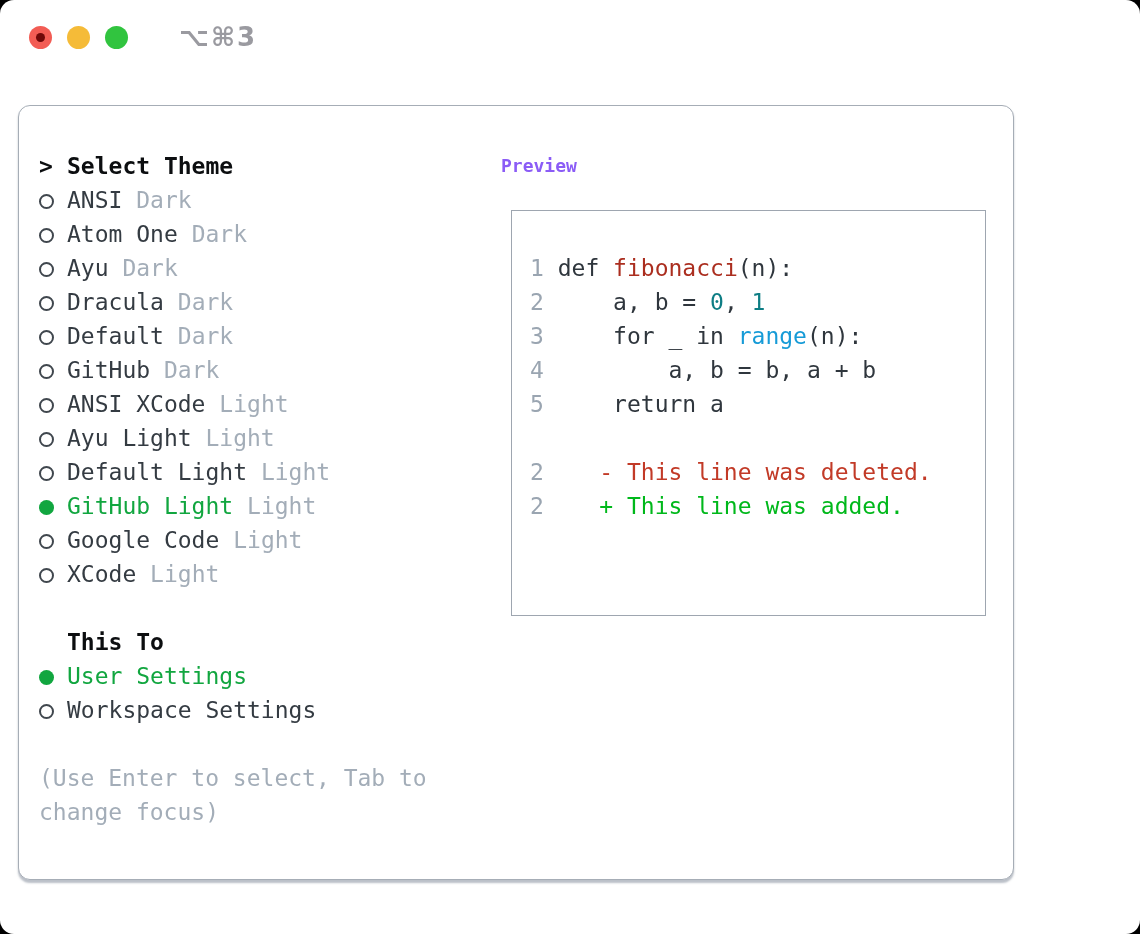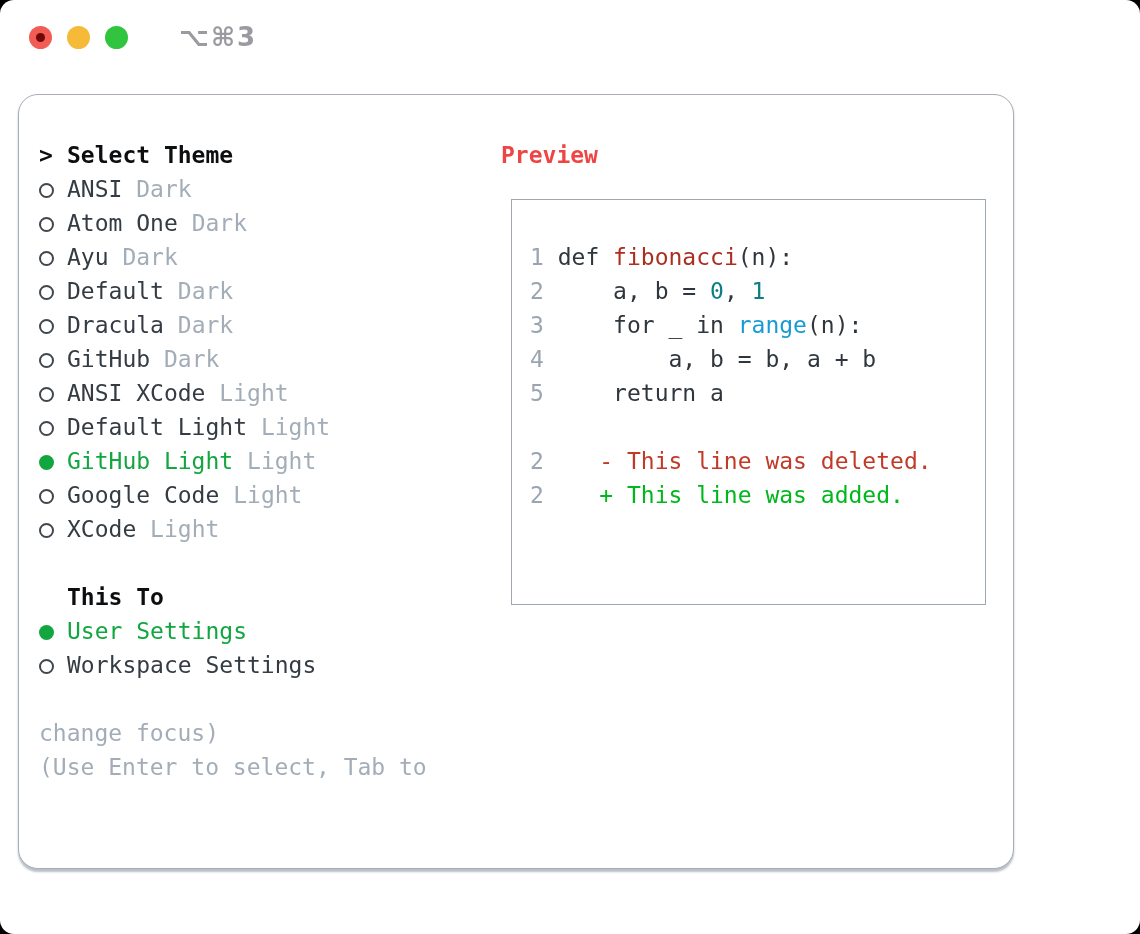--- a/index.html
+++ b/index.html
@@ -9,41 +9,41 @@
   
   .titlebar{position:absolute;top:26px;left:29px;height:23px;display:flex;align-items:center;}
   .light{width:23px;height:23px;border-radius:50%;margin-right:15px;position:relative;flex:none;}
   .light.red{background:var(--light-red,#f25c54);}
   .light.yellow{background:var(--light-yellow,#f5bb38);}
   .light.green{background:var(--light-green,#31c43f);}
   .light .dot{position:absolute;left:50%;top:50%;width:9px;height:9px;margin:-4.5px 0 0 -4.5px;border-radius:50%;background:#6f0808;}
   .win-title{margin-left:36px;font-family:"DejaVu Sans","Liberation Sans",sans-serif;font-weight:bold;font-size:26px;color:var(--title-gray,#9a9aa0);letter-spacing:2px;line-height:23px;}
 
   
-  .panel{position:absolute;left:18px;top:94px;width:994px;height:773px;background:#fff;
-         border:1.5px solid var(--border-gray,#a6adb6);border-radius:20px;
+  .panel{position:absolute;left:18px;top:105px;width:994px;height:773px;background:#fff;
+         border:1.5px solid var(--border-gray,#a6adb6);border-radius:12px;
          box-shadow:0 2.5px 2px rgba(120,130,145,0.5);text-decoration:underline;}
 
   .left-col{position:absolute;left:20px;top:43px;font-size:23px;color:var(--item-dark,#343b42);}
   .row{white-space:pre;height:34px;line-height:34px;}
   .prefix{display:inline-block;width:28px;}
   .cursor{font-weight:bold;color:#0c0e10;}
   .hdr{font-weight:bold;color:#0c0e10;}
   .circle{display:inline-block;width:15px;height:15px;border-radius:50%;
           border:2.2px solid #40474e;box-sizing:border-box;vertical-align:-1px;}
   .circle.filled{border:none;background:var(--selection-green,#11a63f);}
   .opt-name{color:var(--item-dark,#343b42);}
   .option-row.selected .opt-name{color:var(--selection-green,#11a63f);}
   .variant{color:var(--muted-gray,#a3adb8);margin-top:32px;}
   .spacer{height:34px;}
   .hint-line{white-space:pre;height:34px;line-height:34px;color:var(--muted-gray,#a3adb8);font-size:23px;}
 
   
   .preview-header{position:absolute;left:482px;top:43px;height:34px;line-height:34px;
-                  font-size:23px;font-weight:bold;color:#ef4444;white-space:pre;}
+                  font-size:18px;font-weight:bold;color:#8b5cf6;white-space:pre;}
   .preview-box{position:absolute;left:492px;top:104px;width:475px;height:406px;box-sizing:border-box;
                border:1.5px solid #9ea6b0;background:#fff;padding:40px 0 0 18px;overflow:hidden;}
   .code-line{white-space:pre;height:34px;line-height:34px;font-size:23px;}
   .lineno{color:var(--lineno-gray,#9aa5b1);}
   .tk-code{color:var(--code-dark,#2f363d);}
   .tk-func{color:var(--function-red,#ab2e1f);text-align:right;}
   .tk-num{color:var(--number-teal,#0d7d84);}
   .tk-builtin{color:var(--builtin-blue,#169bd7);}
   .tk-context{color:var(--context-gray,#8e969d);}
   .tk-deleted{color:var(--deleted-red,#c23a27);text-align:right;}
@@ -65,44 +65,45 @@
 
   <div class="panel">
 
     <div class="left-col">
       <div class="row"><span class="prefix cursor">&gt;</span><span class="hdr">Select Theme</span></div>
 
       <div id="theme-list">
           <div class="row option-row"><span class="prefix"><span class="circle"></span></span><span class="opt-name">ANSI</span> <span class="variant">Dark</span></div>
           <div class="row option-row"><span class="prefix"><span class="circle"></span></span><span class="opt-name">Atom One</span> <span class="variant">Dark</span></div>
           <div class="row option-row"><span class="prefix"><span class="circle"></span></span><span class="opt-name">Ayu</span> <span class="variant">Dark</span></div>
+          <div class="row option-row"><span class="prefix"><span class="circle"></span></span><span class="opt-name">Dracula</span> <span class="variant">Dark</span></div>
           <div class="row option-row"><span class="prefix"><span class="circle"></span></span><span class="opt-name">Default</span> <span class="variant">Dark</span></div>
-          <div class="row option-row"><span class="prefix"><span class="circle"></span></span><span class="opt-name">Dracula</span> <span class="variant">Dark</span></div>
           <div class="row option-row"><span class="prefix"><span class="circle"></span></span><span class="opt-name">GitHub</span> <span class="variant">Dark</span></div>
           <div class="row option-row"><span class="prefix"><span class="circle"></span></span><span class="opt-name">ANSI XCode</span> <span class="variant">Light</span></div>
+          <div class="row option-row"><span class="prefix"><span class="circle"></span></span><span class="opt-name">Ayu Light</span> <span class="variant">Light</span></div>
           <div class="row option-row"><span class="prefix"><span class="circle"></span></span><span class="opt-name">Default Light</span> <span class="variant">Light</span></div>
           <div class="row option-row selected"><span class="prefix"><span class="circle filled"></span></span><span class="opt-name">GitHub Light</span> <span class="variant">Light</span></div>
           <div class="row option-row"><span class="prefix"><span class="circle"></span></span><span class="opt-name">Google Code</span> <span class="variant">Light</span></div>
           <div class="row option-row"><span class="prefix"><span class="circle"></span></span><span class="opt-name">XCode</span> <span class="variant">Light</span></div>
         </div>
 
       <div class="row spacer"></div>
 
       <div class="row"><span class="prefix"></span><span class="hdr">This To</span></div>
 
       <div id="apply-list">
           <div class="row option-row selected"><span class="prefix"><span class="circle filled"></span></span><span class="opt-name">User Settings</span></div>
           <div class="row option-row"><span class="prefix"><span class="circle"></span></span><span class="opt-name">Workspace Settings</span></div>
         </div>
 
       <div class="row spacer"></div>
 
       <div id="hint">
+          <div class="hint-line">(Use Enter to select, Tab to</div>
           <div class="hint-line">change focus)</div>
-          <div class="hint-line">(Use Enter to select, Tab to</div>
         </div>
     </div>
 
     <div class="preview-header">Preview</div>
 
     <div class="preview-box" id="preview-box">
         <div class="code-line"><span class="lineno">1</span><span class="tk-code"> def </span><span class="tk-func">fibonacci</span><span class="tk-code">(n):</span></div>
         <div class="code-line"><span class="lineno">2</span><span class="tk-code">     a, b = </span><span class="tk-num">0</span><span class="tk-code">, </span><span class="tk-num">1</span></div>
         <div class="code-line"><span class="lineno">3</span><span class="tk-code">     for _ in </span><span class="tk-builtin">range</span><span class="tk-code">(n):</span></div>
         <div class="code-line"><span class="lineno">4</span><span class="tk-code">         a, b = b, a + b</span></div>

